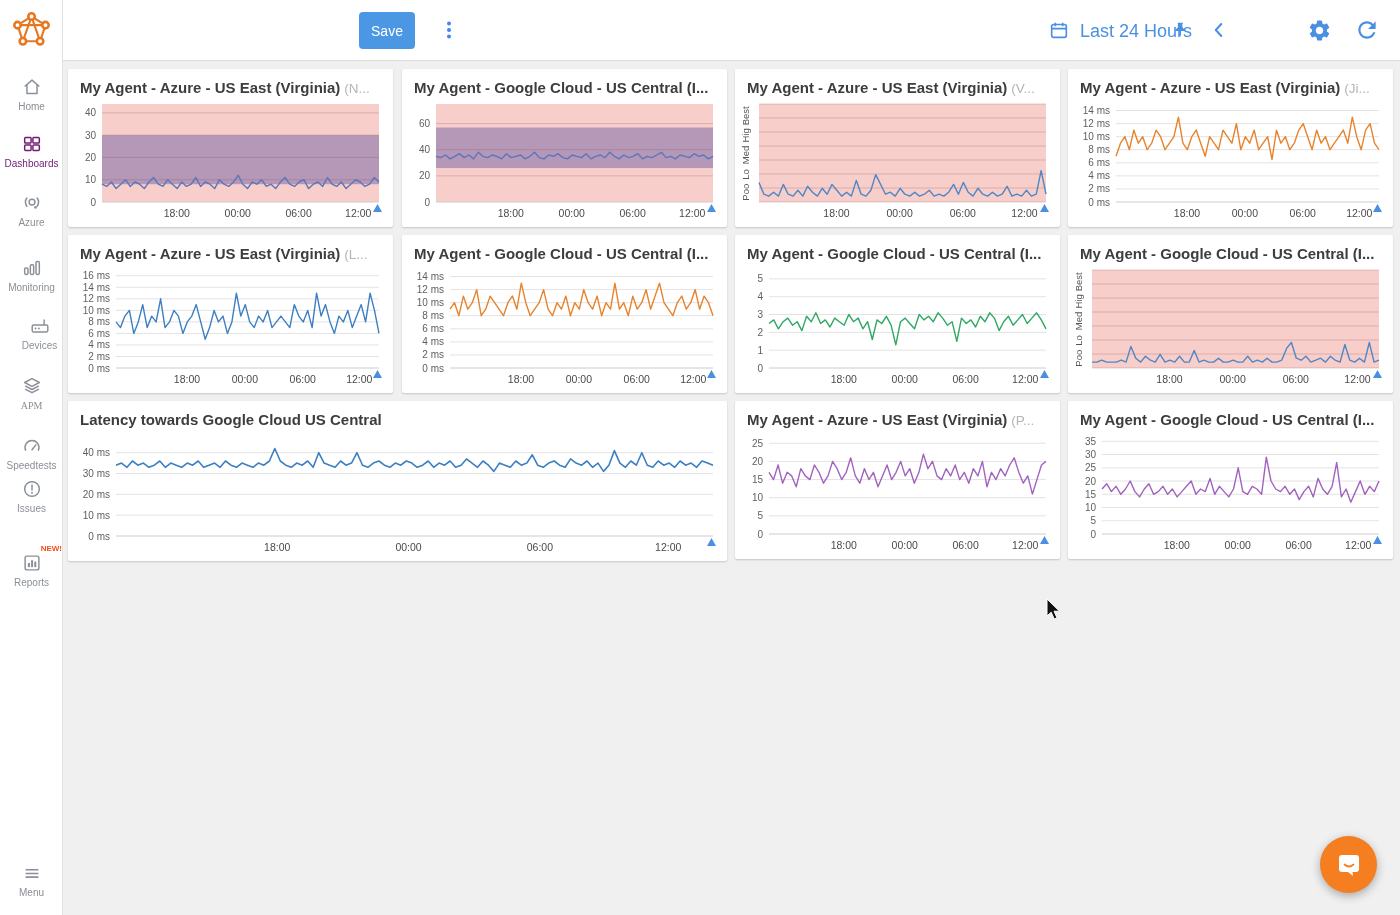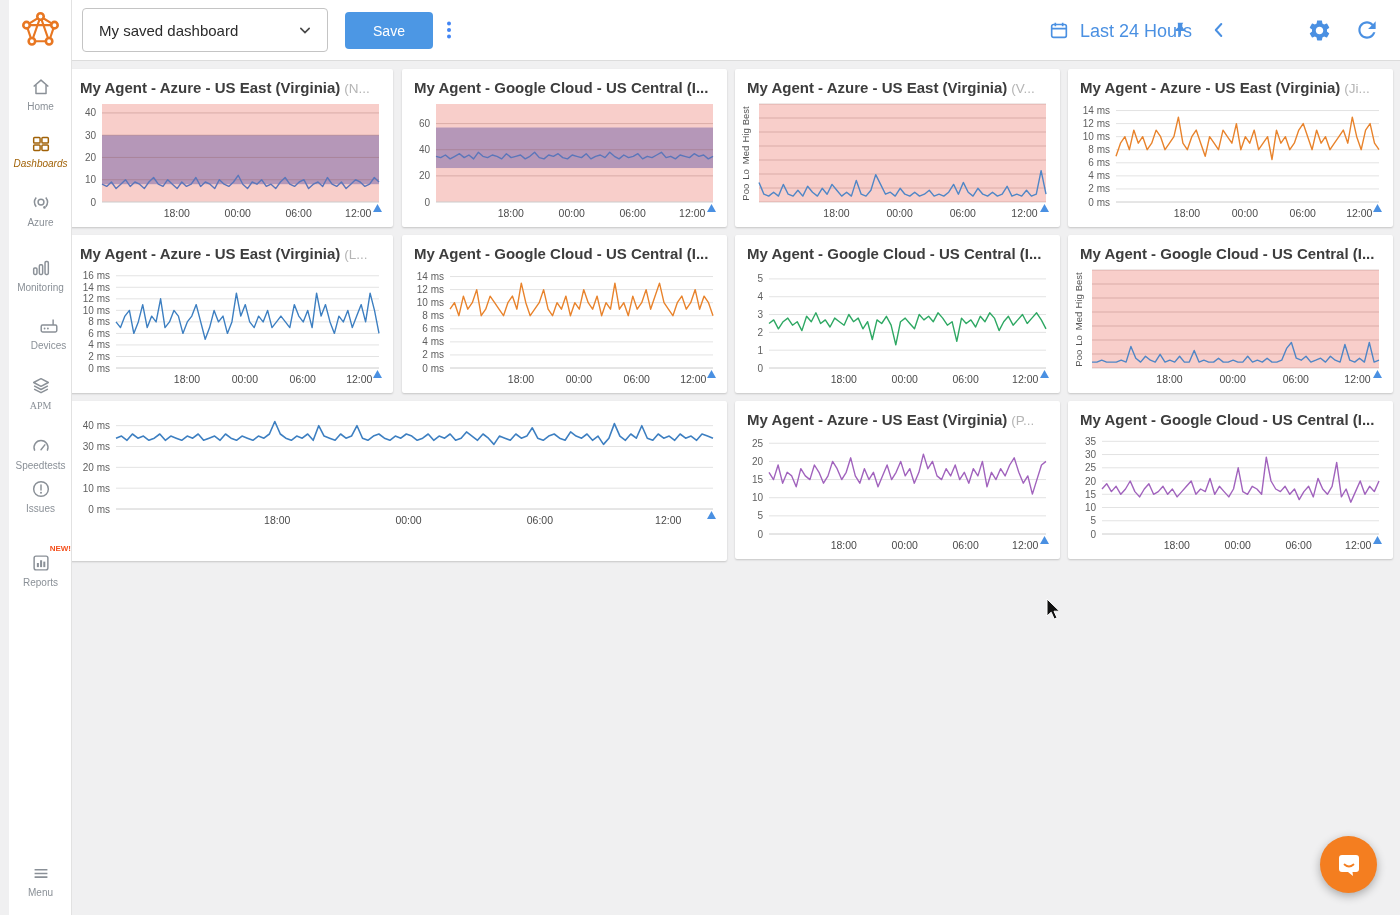--- a/index.html
+++ b/index.html
@@ -1,32 +1,32 @@
 <!DOCTYPE html>
 <html><head>
 <meta charset="utf-8">
 <style>
   * { margin:0; padding:0; box-sizing:border-box; }
   html,body { width:1400px; height:915px; font-family:"Liberation Sans", sans-serif; }
   .app { position:relative; width:1400px; height:915px; background:#f0f0f1; overflow:hidden; }
 
   
-  .sidebar { position:absolute; left:0; top:0; width:63px; height:915px; background:#fff; border-right:1px solid #e2e2e2; z-index:5;margin-left:9px; }
+  .sidebar { position:absolute; left:0; top:0; width:63px; height:915px; background:#fff; border-right:1px solid #e2e2e2; z-index:5; }
   .logo { position:absolute; left:10px; top:9px; width:43px; height:43px; }
   .side-item { position:absolute; left:0; width:63px; text-align:center; color:#8a9097; cursor:pointer; }
   .side-item .sicon { display:block; height:24px; }
   .side-item .slabel { display:block; font-size:10px; margin-top:1px; }
-  .side-item.active { color:#a16207;font-style:italic; }
+  .side-item.active { color:#701a75; }
   .new-badge { position:absolute; top:-8px; right:1px; color:#f4511e; font-size:8px; font-weight:bold; }
 
   
   .topbar { position:absolute; left:63px; top:0; width:1337px; height:61px; background:#fff; border-bottom:1px solid #dcdcdc; z-index:4; }
   .dash-select { position:absolute; left:19px; top:8px; width:246px; height:44px; border:1px solid #c4c4c4; border-radius:4px; background:#fff; display:flex; align-items:center; padding:0 12px 0 16px; cursor:pointer; }
   .dash-select .sel-label { flex:1; font-size:15px; color:#2b2b2b; }
-  .save-btn { position:absolute; left:282px; top:12px; width:88px; height:37px; background:#4c97e4; color:#fff; border:none; border-radius:4px; font-size:14px; font-family:inherit; cursor:pointer; }
+  .save-btn { position:absolute; left:296px; top:12px; width:56px; height:37px; background:#4c97e4; color:#fff; border:none; border-radius:4px; font-size:14px; font-family:inherit; cursor:pointer; }
   .dots-btn { position:absolute; left:374px; top:18px; width:24px; height:24px; cursor:pointer; }
   .cal-icon { position:absolute; left:985px; top:19px; width:22px; height:22px; cursor:pointer; }
   .range-label { position:absolute; left:1017px; top:21px; font-size:18px; color:#4a90e2; cursor:pointer; }
   .pin-icon { position:absolute; left:1108px; top:20px; width:20px; height:20px; cursor:pointer; }
   .chev-left { position:absolute; left:1145px; top:19px; width:22px; height:22px; cursor:pointer; }
   .gear-icon { position:absolute; left:1244px; top:18px; width:25px; height:25px; cursor:pointer; }
   .refresh-icon { position:absolute; left:1291px; top:17px; width:26px; height:26px; cursor:pointer; }
 
   
   .grid { position:absolute; left:63px; top:61px; width:1337px; height:854px; }
@@ -141,26 +141,20 @@
       <span class="sicon">
         <svg width="22" height="22" viewBox="0 0 24 24" fill="none" stroke="currentColor" stroke-width="1.8">
             <path d="M5 8.5 H19 M5 12.5 H19 M5 16.5 H19"></path>
           </svg>
       </span>
       <span class="slabel">Menu</span>
     </div>
   </aside>
 
   <header class="topbar">
-    <div class="dash-select">
-      <span class="sel-label">My saved dashboard</span>
-      <svg width="20" height="20" viewBox="0 0 24 24" fill="none" stroke="#4a4a4a" stroke-width="2" stroke-linecap="round">
-          <path d="M7 10 L12 15 L17 10"></path>
-        </svg>
-    </div>
     <button class="save-btn">Save</button>
     <div class="dots-btn">
       <svg width="24" height="24" viewBox="0 0 24 24" fill="#4285f4">
           <circle cx="12" cy="5.5" r="2"></circle>
           <circle cx="12" cy="12" r="2"></circle>
           <circle cx="12" cy="18.5" r="2"></circle>
         </svg>
     </div>
     <div class="cal-icon">
       <svg width="22" height="22" viewBox="0 0 24 24" fill="none" stroke="#4a90e2" stroke-width="1.8">
@@ -406,20 +400,23 @@
             <text x="14" y="96.2" font-size="9.5" fill="#555" text-anchor="middle" transform="rotate(-90 14 96.2)">Poo</text>
             <text x="101.49000000000001" y="121" font-size="10.5" fill="#4a4a4a" text-anchor="middle">18:00</text>
             <text x="164.63" y="121" font-size="10.5" fill="#4a4a4a" text-anchor="middle">00:00</text>
             <text x="227.76999999999998" y="121" font-size="10.5" fill="#4a4a4a" text-anchor="middle">06:00</text>
             <text x="289.475" y="121" font-size="10.5" fill="#4a4a4a" text-anchor="middle">12:00</text>
             <polyline points="24.0,100.1 28.9,100.1 33.7,98.2 38.6,100.1 43.5,100.1 48.3,100.1 53.2,98.2 58.1,100.1 62.9,84.4 67.8,96.2 72.6,100.1 77.5,94.2 82.4,98.2 87.2,100.1 92.1,92.3 97.0,100.1 101.8,98.2 106.7,100.1 111.6,94.2 116.4,100.1 121.3,100.1 126.2,88.4 131.0,100.1 135.9,98.2 140.7,100.1 145.6,100.1 150.5,96.2 155.3,100.1 160.2,100.1 165.1,98.2 169.9,100.1 174.8,100.1 179.7,94.2 184.5,100.1 189.4,98.2 194.3,100.1 199.1,96.2 204.0,100.1 208.8,100.1 213.7,98.2 218.6,86.4 223.4,80.5 228.3,96.2 233.2,98.2 238.0,94.2 242.9,100.1 247.8,98.2 252.6,96.2 257.5,100.1 262.4,94.2 267.2,98.2 272.1,100.1 276.9,82.5 281.8,98.2 286.7,100.1 291.5,96.2 296.4,100.1 301.3,80.5 306.1,100.1 311.0,98.2 " fill="none" stroke="#4f86c6" stroke-width="1.4" stroke-linejoin="round"></polyline>
             <polygon points="305,116 314,116 309.5,108" fill="#4a90e2"></polygon>
           </svg></div>
       </div>
       <div class="card" style="left: 5px; top: 340px; width: 659px; height: 160px;">
+        <div class="card-title">
+          <span>Latency towards Google Cloud US Central</span>
+        </div>
         <div class="chart-wrap"><svg width="659" height="130" font-family="Liberation Sans, sans-serif">
             <line x1="48" y1="108" x2="645" y2="108" stroke="#cccccc" stroke-width="1"></line>
             <text x="42" y="111.5" font-size="10" fill="#5f5f5f" text-anchor="end">0 ms</text>
             <line x1="48" y1="87.16666666666666" x2="645" y2="87.16666666666666" stroke="#e3e3e3" stroke-width="1"></line>
             <text x="42" y="90.66666666666666" font-size="10" fill="#5f5f5f" text-anchor="end">10 ms</text>
             <line x1="48" y1="66.33333333333333" x2="645" y2="66.33333333333333" stroke="#e3e3e3" stroke-width="1"></line>
             <text x="42" y="69.83333333333333" font-size="10" fill="#5f5f5f" text-anchor="end">20 ms</text>
             <line x1="48" y1="45.5" x2="645" y2="45.5" stroke="#e3e3e3" stroke-width="1"></line>
             <text x="42" y="49" font-size="10" fill="#5f5f5f" text-anchor="end">30 ms</text>
             <line x1="48" y1="24.666666666666657" x2="645" y2="24.666666666666657" stroke="#e3e3e3" stroke-width="1"></line>

